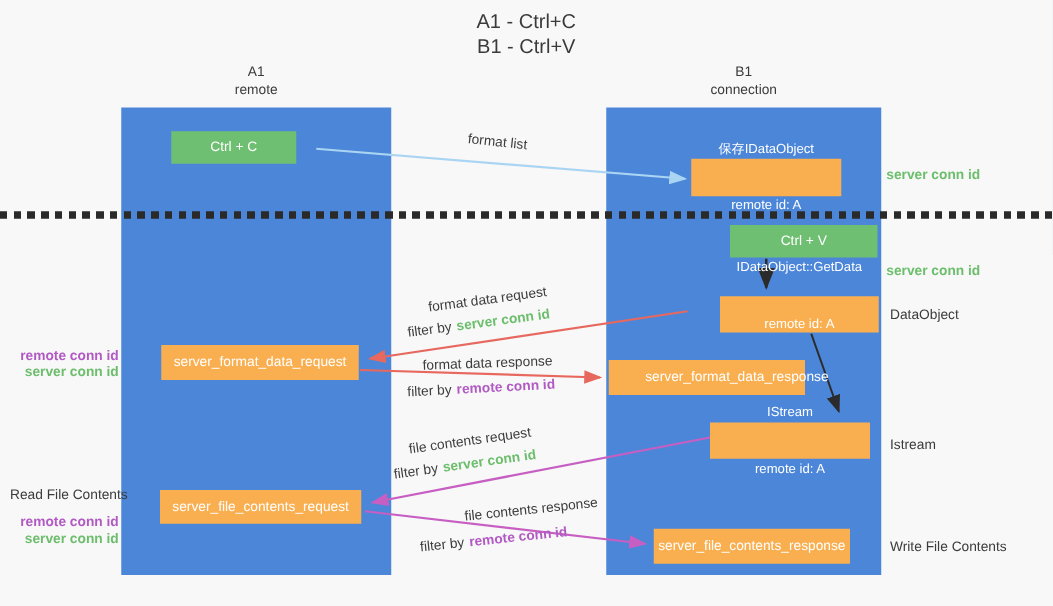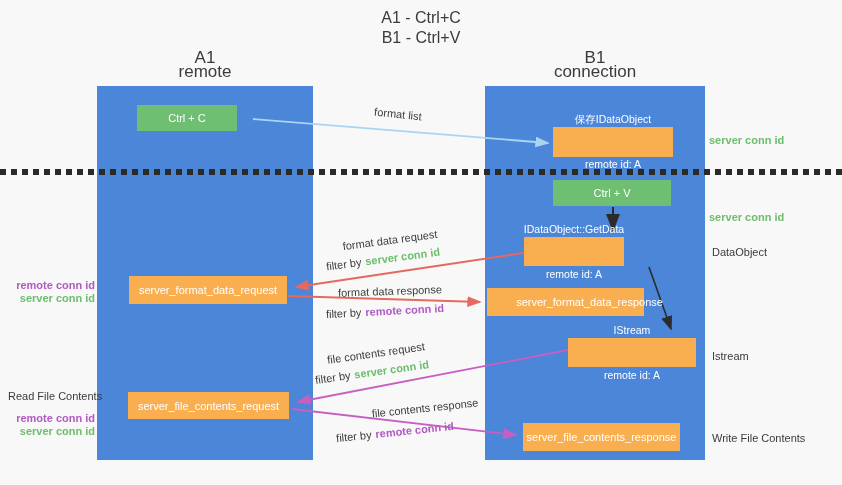--- a/index.html
+++ b/index.html
@@ -4,21 +4,21 @@
 <style>
   * { margin:0; padding:0; box-sizing:border-box; }
   html,body { background:#eef0f1; }
   body { font-family:"Liberation Sans","DejaVu Sans",sans-serif; }
   .canvas {
     position:relative; width:842px; height:485px; background:#f8f8f8;
     overflow:hidden; font-size:11px; color:#3b3b3b;
   }
   .title { position:absolute; top:8px; left:0; width:100%; text-align:center;
            font-size:16px; line-height:20px; color:#3b3b3b; }
-  .col-header { position:absolute; text-align:center; font-size:17px; line-height:14px; color:#3b3b3b; }
+  .col-header { position:absolute; text-align:center; font-size:11px; line-height:14px; color:#3b3b3b; }
   .col { position:absolute; background:#4C86D8; }
   .dashes { position:absolute; left:0; top:169px; width:842px; height:6px;
             background:repeating-linear-gradient(90deg,#2a2a2a 0 6px,rgba(0,0,0,0) 6px 11px); }
   .box { position:absolute; display:flex; flex-direction:column; align-items:center;
          justify-content:center; color:#fff; text-align:center; }
   .orange { background:#F9AF50; }
   .green  { background:#6FBF72; }
   .two-line { font-size:10.5px; line-height:13px;gap:32px; }
   .one-line { font-size:11px; }
   .lbl { position:absolute; white-space:nowrap; font-size:11px; }
@@ -86,24 +86,24 @@
     <div>server_format_data_request</div>
   </div>
   <div class="box orange one-line" style="left:128px; top:392px; width:161px; height:27px;">
     <div>server_file_contents_request</div>
   </div>
 
   <div class="box orange two-line" style="left:553px; top:127px; width:120px; height:30px;">
     <div>保存IDataObject</div>
     <div>remote id: A</div>
   </div>
-  <div class="box green one-line" style="left:553px; top:180px; width:118px; height:26px;">
+  <div class="box green one-line" style="left:584px; top:180px; width:118px; height:26px;">
     <div>Ctrl + V</div>
   </div>
-  <div class="box orange two-line" style="left:524px; top:237px; width:100px; height:29px;">
+  <div class="box orange two-line" style="left:576px; top:237px; width:127px; height:29px;justify-content:flex-end;">
     <div>IDataObject::GetData</div>
     <div>remote id: A</div>
   </div>
   <div class="box orange one-line" style="left:487px; top:288px; width:157px; height:28px;padding-left:48px;">
     <div>server_format_data_response</div>
   </div>
   <div class="box orange two-line" style="left:568px; top:338px; width:128px; height:29px;">
     <div>IStream</div>
     <div>remote id: A</div>
   </div>

